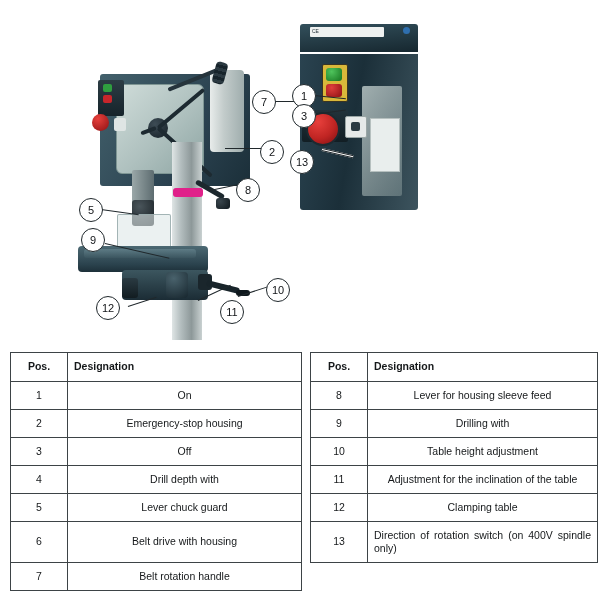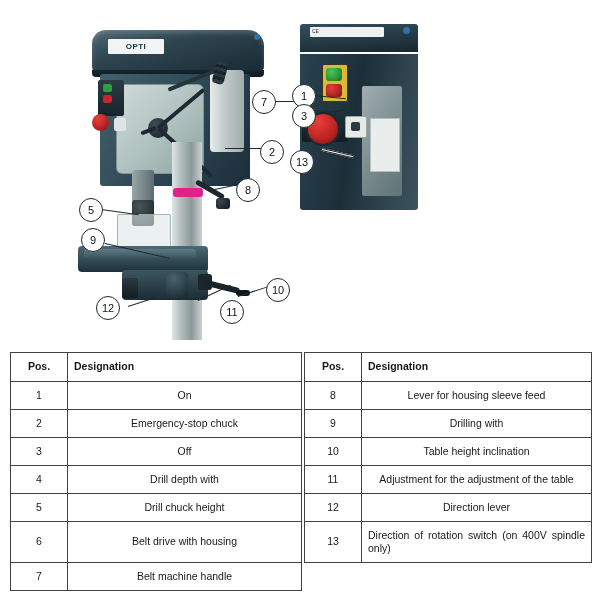--- a/index.html
+++ b/index.html
@@ -514,21 +514,21 @@
   }
 
   
   .legend {
     position: absolute;
     left: 0;
     top: 352px;
     width: 600px;
     height: 226px;
     display: flex;
-    gap: 2px;
+    gap: 8px;
     padding: 0 10px;
     box-sizing: border-box;
   }
   .legend-half {
     flex: 0 0 auto;
   }
   .legend-half.left { width: 292px; }
   .legend-half.right { width: 288px; }
 
   table.lg {
@@ -563,26 +563,20 @@
   table.lg td.empty { border: none; background: #ffffff; }
 </style>
 </head>
 <body>
 
 <div class="page">
 
   <div class="figure">
 
     <div class="machine">
-      <div class="head-housing">
-        <div class="opti-label">
-          <span>OPTI</span>
-        </div>
-        <div class="opti-dot"></div>
-      </div>
       <div class="head-body"></div>
       <div class="head-plate"></div>
       <div class="motor-cyl"></div>
 
       <div class="tension-handle"></div>
       <div class="tension-knob"></div>
 
       <div class="ctrl-box"></div>
       <div class="btn-green-s"></div>
       <div class="btn-red-s"></div>
@@ -687,41 +681,41 @@
             <th class="desc">Designation</th>
           </tr>
         </thead>
         <tbody>
           <tr class="r-norm">
             <td class="pos">1</td>
             <td class="desc">On</td>
           </tr>
           <tr class="r-norm">
             <td class="pos">2</td>
-            <td class="desc">Emergency-stop chuck</td>
+            <td class="desc">Emergency-stop housing</td>
           </tr>
           <tr class="r-norm">
             <td class="pos">3</td>
             <td class="desc">Off</td>
           </tr>
           <tr class="r-norm">
             <td class="pos">4</td>
             <td class="desc">Drill depth with</td>
           </tr>
           <tr class="r-norm">
             <td class="pos">5</td>
-            <td class="desc">Drill chuck height</td>
+            <td class="desc">Lever chuck guard</td>
           </tr>
           <tr class="r-tall">
             <td class="pos">6</td>
             <td class="desc">Belt drive with housing</td>
           </tr>
           <tr class="r-norm">
             <td class="pos">7</td>
-            <td class="desc">Belt machine handle</td>
+            <td class="desc">Belt rotation handle</td>
           </tr>
         </tbody>
       </table>
     </div>
 
     <div class="legend-half right">
       <table class="lg">
         <thead>
           <tr>
             <th class="pos">Pos.</th>
@@ -732,29 +726,29 @@
           <tr class="r-norm">
             <td class="pos">8</td>
             <td class="desc">Lever for housing sleeve feed</td>
           </tr>
           <tr class="r-norm">
             <td class="pos">9</td>
             <td class="desc">Drilling with</td>
           </tr>
           <tr class="r-norm">
             <td class="pos">10</td>
-            <td class="desc">Table height inclination</td>
+            <td class="desc">Table height adjustment</td>
           </tr>
           <tr class="r-norm">
             <td class="pos">11</td>
-            <td class="desc">Adjustment for the adjustment of the table</td>
+            <td class="desc">Adjustment for the inclination of the table</td>
           </tr>
           <tr class="r-norm">
             <td class="pos">12</td>
-            <td class="desc">Direction lever</td>
+            <td class="desc">Clamping table</td>
           </tr>
           <tr class="r-tall">
             <td class="pos">13</td>
             <td class="desc justify">Direction of rotation switch (on 400V spindle only)</td>
           </tr>
           <tr>
             <td class="empty"></td>
             <td class="empty"></td>
           </tr>
         </tbody>

